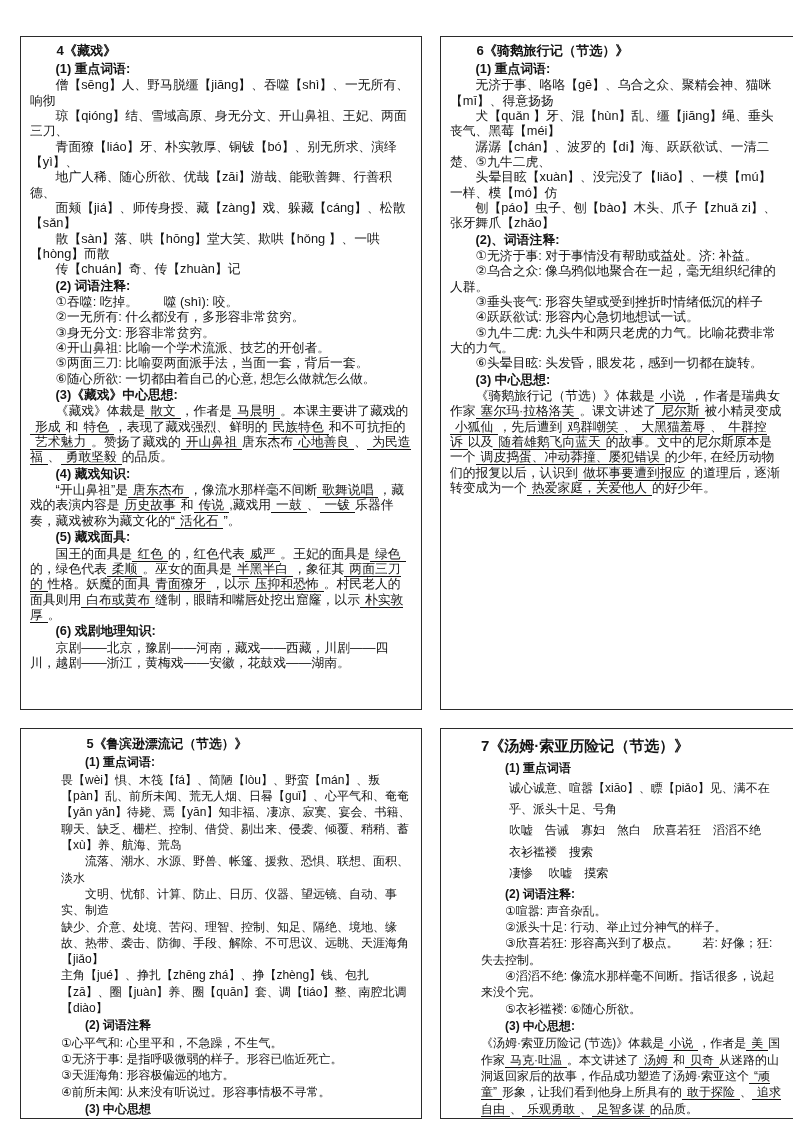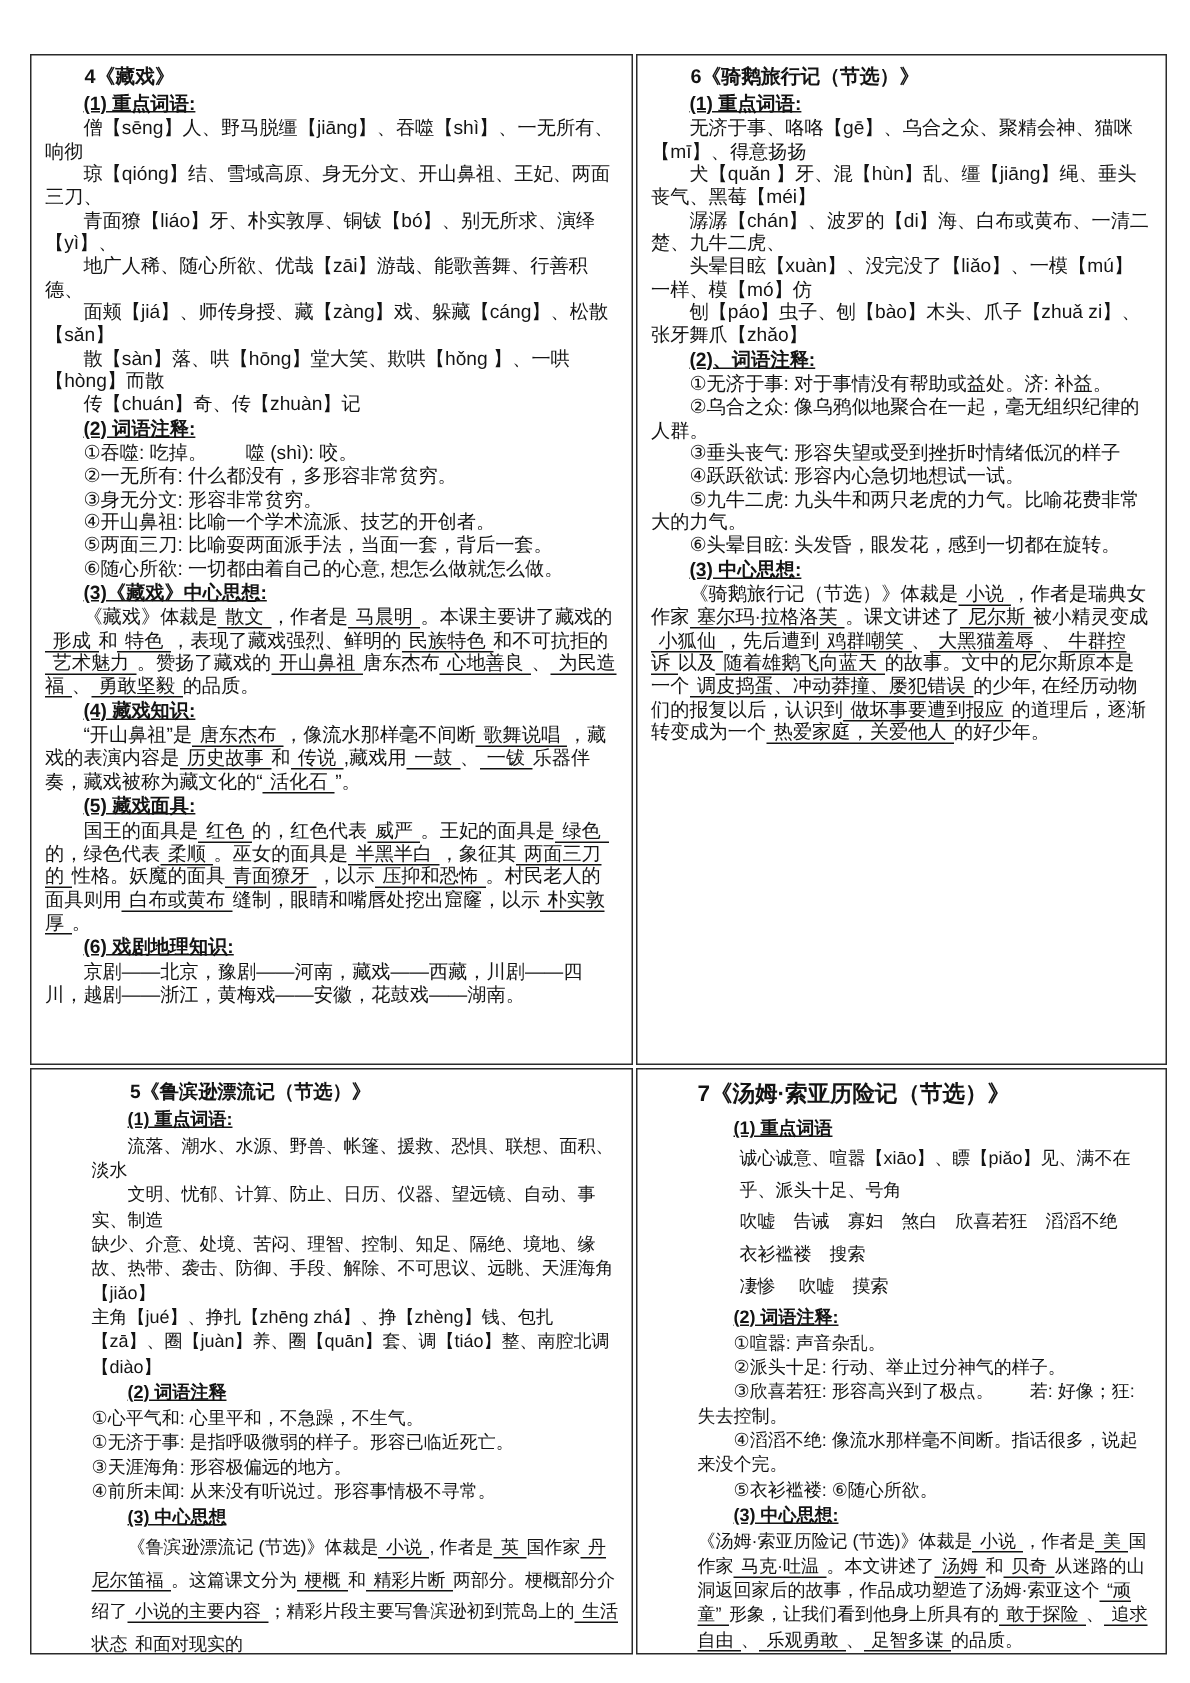--- a/index.html
+++ b/index.html
@@ -4,34 +4,34 @@
 <style>
   html,body{margin:0;padding:0;background:#ffffff;}
   .sheet{
     position:relative;width:793px;height:1122px;background:#fff;
     font-family:"Liberation Sans","DejaVu Sans",sans-serif;color:#141414;
     overflow:hidden;
   }
   .grid{
     position:absolute;left:20px;top:36px;
     display:grid;grid-template-columns:402px 354px;grid-template-rows:674px 391px;
-    gap:2px;
+    gap:18px;
     border-radius:22px;
   }
   .cell{
     border:1.6px solid #2b2b2b;background:#fff;
     padding:5px 9px 4px 9px;overflow:hidden;box-sizing:border-box;
   }
   .top-cell{font-size:12.8px;line-height:1.2;}
   .bot-cell{font-size:12px;line-height:1.36;padding-left:40px;}
   .cell-title{font-weight:bold;text-indent:2em;font-size:13.2px;padding:1px 0;}
   .cell-title.big{text-indent:0;font-size:15px;padding:2px 0 3px 0;}
   .cell-title.bl{font-size:12.8px;}
   .blk{margin:0;}
-  .blk.h{font-weight:bold;text-indent:2em;padding:1px 0;text-decoration:underline;}
+  .blk.h{font-weight:bold;text-indent:2em;padding:1px 0;}
   .blk.p{text-indent:2em;}
   .blk.pn{text-indent:0;}
   .blk.sp{line-height:1.82;}
   .blk.spw{line-height:1.78;margin-left:28px;}
   .u{border-bottom:1.2px solid #111;padding:0 5px;}
 </style>
 </head>
 <body>
 
 <div class="sheet">
@@ -65,39 +65,40 @@
           <div class="blk p"><span>京剧——北京，豫剧——河南，藏戏——西藏，川剧——四川，越剧——浙江，黄梅戏——安徽，花鼓戏——湖南。</span></div>
         </div>
     </div>
 
     <div class="cell top-cell">
       <div class="cell-title">6《骑鹅旅行记（节选）》</div>
       <div class="cell-body">
           <div class="blk h"><span>(1) 重点词语:</span></div>
           <div class="blk p"><span>无济于事、咯咯【gē】、乌合之众、聚精会神、猫咪【mī】、得意扬扬</span></div>
           <div class="blk p"><span>犬【quǎn 】牙、混【hùn】乱、缰【jiāng】绳、垂头丧气、黑莓【méi】</span></div>
-          <div class="blk p"><span>潺潺【chán】、波罗的【di】海、白布或黄布、一清二楚、九牛二虎、</span></div>
+          <div class="blk p"><span>潺潺【chán】、波罗的【di】海、跃跃欲试、一清二楚、⑤九牛二虎、</span></div>
           <div class="blk p"><span>头晕目眩【xuàn】、没完没了【liǎo】、一模【mú】一样、模【mó】仿</span></div>
           <div class="blk p"><span>刨【páo】虫子、刨【bào】木头、爪子【zhuǎ zi】、张牙舞爪【zhǎo】</span></div>
           <div class="blk h"><span>(2)、词语注释:</span></div>
           <div class="blk p"><span>①无济于事: 对于事情没有帮助或益处。济: 补益。</span></div>
           <div class="blk p"><span>②乌合之众: 像乌鸦似地聚合在一起，毫无组织纪律的人群。</span></div>
           <div class="blk p"><span>③垂头丧气: 形容失望或受到挫折时情绪低沉的样子</span></div>
           <div class="blk p"><span>④跃跃欲试: 形容内心急切地想试一试。</span></div>
           <div class="blk p"><span>⑤九牛二虎: 九头牛和两只老虎的力气。比喻花费非常大的力气。</span></div>
           <div class="blk p"><span>⑥头晕目眩: 头发昏，眼发花，感到一切都在旋转。</span></div>
           <div class="blk h"><span>(3) 中心思想:</span></div>
           <div class="blk p"><span>《骑鹅旅行记（节选）》体裁是</span><span class="u">小说</span><span>，作者是瑞典女作家</span><span class="u">塞尔玛·拉格洛芙</span><span>。课文讲述了</span><span class="u">尼尔斯</span><span>被小精灵变成</span><span class="u">小狐仙</span><span>，先后遭到</span><span class="u">鸡群嘲笑</span><span>、</span><span class="u">大黑猫羞辱</span><span>、</span><span class="u">牛群控诉</span><span>以及</span><span class="u">随着雄鹅飞向蓝天</span><span>的故事。文中的尼尔斯原本是一个</span><span class="u">调皮捣蛋、冲动莽撞、屡犯错误</span><span>的少年, 在经历动物们的报复以后，认识到</span><span class="u">做坏事要遭到报应</span><span>的道理后，逐渐转变成为一个</span><span class="u">热爱家庭，关爱他人</span><span>的好少年。</span></div>
         </div>
     </div>
 
     <div class="cell bot-cell">
       <div class="cell-title bl">5《鲁滨逊漂流记（节选）》</div>
       <div class="cell-body">
           <div class="blk h"><span>(1) 重点词语:</span></div>
+          <div class="blk pn"><span>畏【wèi】惧、木筏【fá】、简陋【lòu】、野蛮【mán】、叛【pàn】乱、前所未闻、荒无人烟、日晷【guǐ】、心平气和、奄奄【yǎn yǎn】待毙、焉【yān】知非福、凄凉、寂寞、宴会、书籍、聊天、缺乏、栅栏、控制、借贷、剔出来、侵袭、倾覆、稍稍、蓄【xù】养、航海、荒岛</span></div>
           <div class="blk p"><span>流落、潮水、水源、野兽、帐篷、援救、恐惧、联想、面积、淡水</span></div>
           <div class="blk p"><span>文明、忧郁、计算、防止、日历、仪器、望远镜、自动、事实、制造</span></div>
           <div class="blk pn"><span>缺少、介意、处境、苦闷、理智、控制、知足、隔绝、境地、缘故、热带、袭击、防御、手段、解除、不可思议、远眺、天涯海角【jiǎo】</span></div>
           <div class="blk pn"><span>主角【jué】、挣扎【zhēng zhá】、挣【zhèng】钱、包扎【zā】、圈【juàn】养、圈【quān】套、调【tiáo】整、南腔北调【diào】</span></div>
           <div class="blk h"><span>(2) 词语注释</span></div>
           <div class="blk pn"><span>①心平气和: 心里平和，不急躁，不生气。</span></div>
           <div class="blk pn"><span>①无济于事: 是指呼吸微弱的样子。形容已临近死亡。</span></div>
           <div class="blk pn"><span>③天涯海角: 形容极偏远的地方。</span></div>
           <div class="blk pn"><span>④前所未闻: 从来没有听说过。形容事情极不寻常。</span></div>
           <div class="blk h"><span>(3) 中心思想</span></div>

